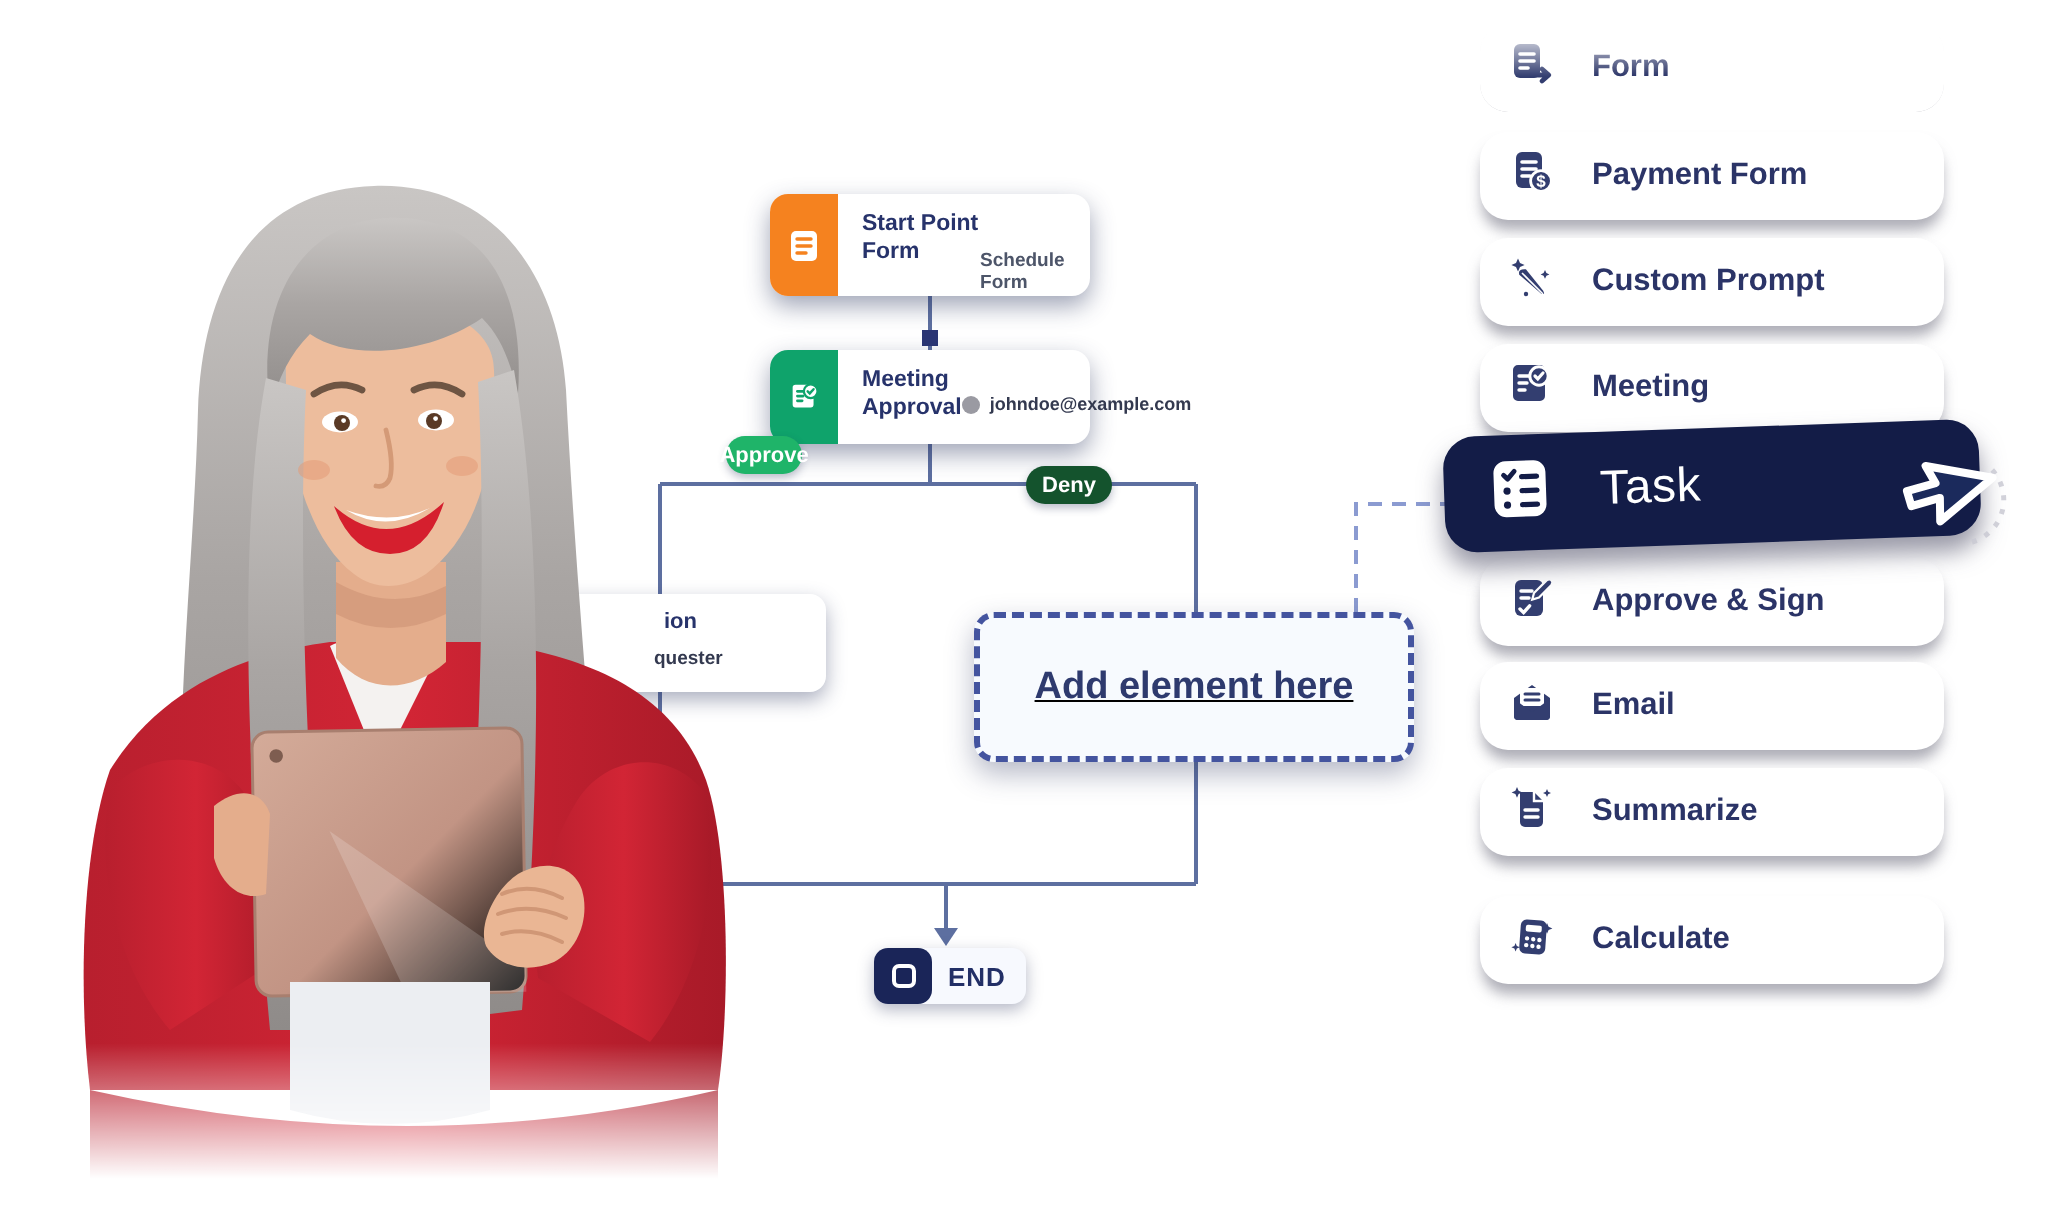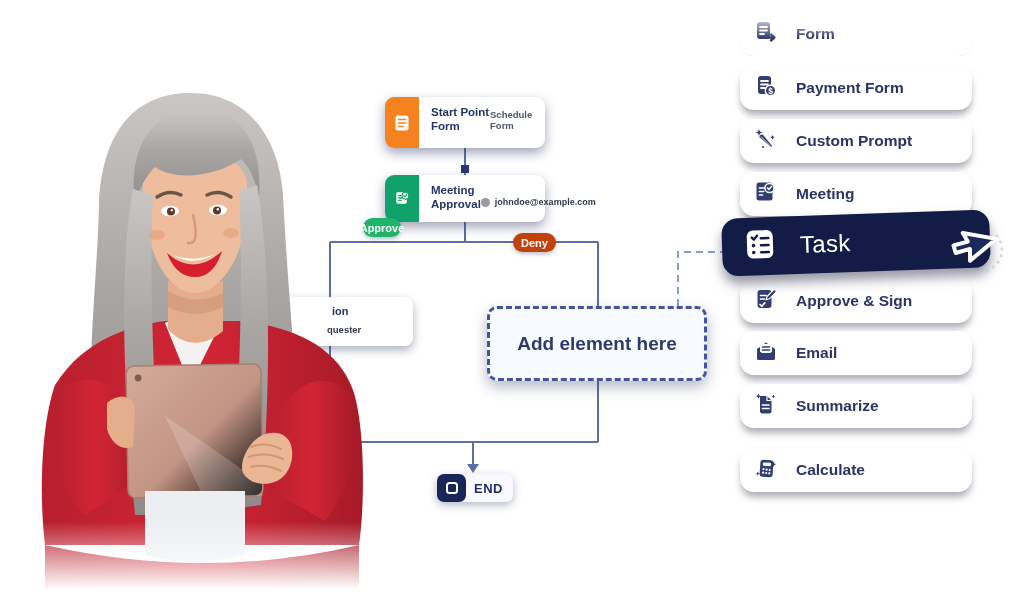--- a/index.html
+++ b/index.html
@@ -8,33 +8,33 @@
 
   
   #flow-lines{position:absolute;left:0;top:0;z-index:1;}
 
   
   .flow-card{position:absolute;background:#fff;border-radius:9px;
     box-shadow:0 5px 12px rgba(45,55,95,.45);display:flex;z-index:2;cursor:pointer;}
   .flow-card .accent{width:34px;border-radius:9px 0 0 9px;display:flex;align-items:center;justify-content:center;flex:none;}
   .flow-card .body{padding:8px 10px 6px 12px;display:flex;flex-direction:row;justify-content:center;}
   .flow-title{font-size:11.5px;font-weight:700;color:#27336B;line-height:1.25;}
-  .flow-sub{font-size:9.5px;color:#4d5569;margin-top:4px;font-weight:600;}
+  .flow-sub{font-size:9.5px;color:#4d5569;margin-top:20px;font-weight:600;}
   .assignee{display:flex;align-items:center;gap:5px;margin-top:5px;}
   .assignee .dot{width:9px;height:9px;border-radius:50%;background:#9a9aa2;flex:none;}
   .assignee span{font-size:9px;color:#33394f;font-weight:600;}
 
   .pill{position:absolute;z-index:3;height:19px;border-radius:10px;color:#fff;
     font-size:11px;font-weight:700;display:flex;align-items:center;justify-content:center;
     box-shadow:0 2px 4px rgba(30,40,80,.3);}
 
   #add-element{position:absolute;left:487px;top:306px;width:220px;height:75px;z-index:3;
     background:#F7FAFE;border:3px dashed #44549F;border-radius:10px;
     display:flex;align-items:center;justify-content:center;cursor:pointer;
-    box-shadow:0 6px 14px rgba(45,55,95,.35);}
+    box-shadow:0 6px 14px rgba(45,55,95,.35);text-decoration:underline;}
   #add-element span{font-size:19px;font-weight:600;color:#2E3A6E;}
 
   #end-node{position:absolute;left:437px;top:474px;height:28px;z-index:3;display:flex;
     border-radius:7px;background:#F7F9FE;box-shadow:0 3px 8px rgba(45,55,95,.35);cursor:pointer;}
   #end-node .square{width:29px;height:28px;background:#1A2558;border-radius:7px;
     display:flex;align-items:center;justify-content:center;}
   #end-node .stop{width:12px;height:12px;border:2.5px solid #fff;border-radius:3.5px;background:transparent;}
   #end-node .lbl{padding:0 10px 0 8px;display:flex;align-items:center;font-size:13px;
     font-weight:800;color:#222F66;letter-spacing:.5px;}
 
@@ -117,21 +117,21 @@
       <div class="assignee">
         <span class="dot"></span>
         <span>johndoe@example.com</span>
       </div>
     </div>
   </div>
 
   <div class="pill" style="left:363px;top:218px;width:38px;background:#1FB469;">
     <span>Approve</span>
   </div>
-  <div class="pill" style="left:513px;top:233px;width:43px;background:#c2410c;">
+  <div class="pill" style="left:513px;top:233px;width:43px;background:#14532d;">
     <span>Deny</span>
   </div>
 
   <div id="partial-node">
     <span class="l1">ion</span>
     <span class="l2">quester</span>
   </div>
 
   <div id="add-element">
     <span>Add element here</span>

